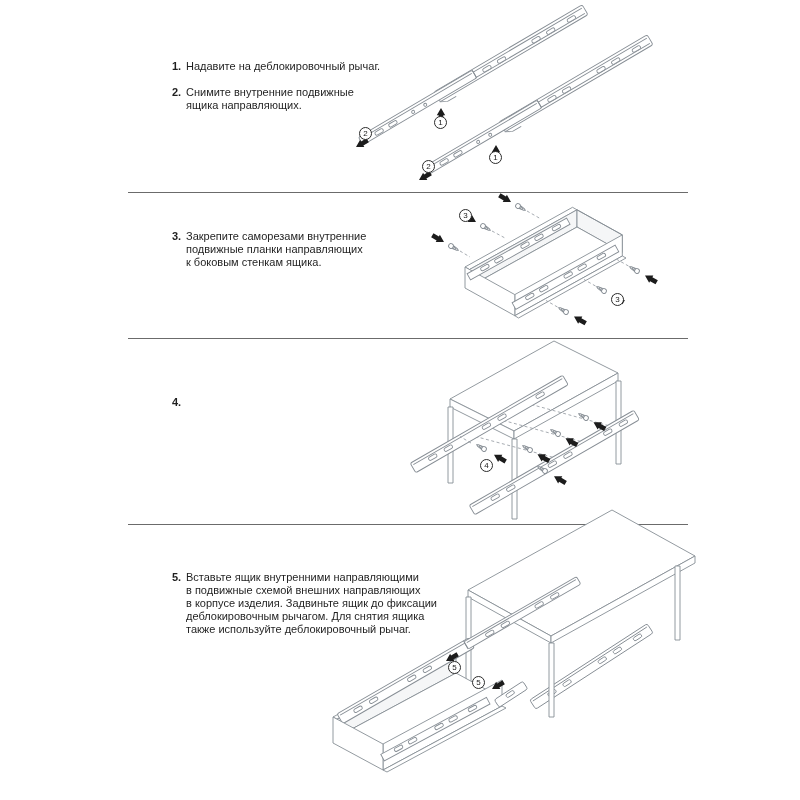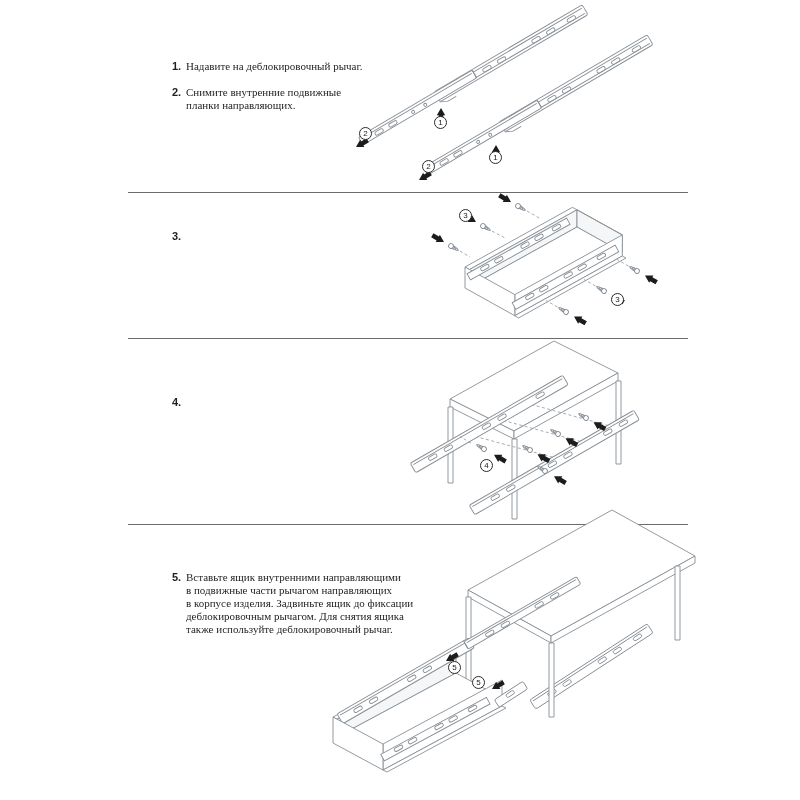--- a/index.html
+++ b/index.html
@@ -2,21 +2,21 @@
 <html><head>
 <meta charset="utf-8">
 <style>
   html,body{margin:0;padding:0;background:#e8e8e8;}
   .page{
     position:relative;width:800px;height:800px;background:#ffffff;
     font-family:"Liberation Sans", sans-serif;color:#1f1f1f;overflow:hidden;
   }
   .step{position:absolute;display:flex;width:310px;font-size:11px;line-height:13px;}
   .step .num{flex:none;width:14px;font-weight:700;}
-  .step .txt{white-space:pre-line;font-family:Liberation Serif, serif;}
+  .step .txt{white-space:pre-line;}
   .divider{position:absolute;left:128px;width:560px;height:1px;background:#6b6b6b;}
   .callout{
     position:absolute;width:13px;height:13px;box-sizing:border-box;
     border:1px solid #2b2b2b;border-radius:50%;background:#fff;
     font-size:8px;line-height:11px;text-align:center;color:#1a1a1a;
   }
   svg{position:absolute;overflow:visible;}
   .ln{fill:none;stroke:#878e95;stroke-width:.9;}
   .fc{fill:#ffffff;stroke:#878e95;stroke-width:.9;}
   .fcl{fill:#f5f6f7;stroke:#878e95;stroke-width:.9;}
@@ -28,21 +28,21 @@
 
 <div class="page">
 
   <div class="step" style="left:172px;top:60px;">
     <span class="num">1.</span>
     <span class="txt">Надавите на деблокировочный рычаг.</span>
   </div>
   <div class="step" style="left:172px;top:86px;">
     <span class="num">2.</span>
     <span class="txt">Снимите внутренние подвижные
-планки направляющих.</span>
+ящика направляющих.</span>
   </div>
 
   <svg style="left:330px;top:0;" width="350" height="190" viewBox="330 0 350 190">
     <defs>
       <rect id="slot" x="0" y="0" width="9" height="3.6" rx="1.6" class="fc"></rect>
       <path id="arw" d="M0,0 L4.2,7.2 L2.3,7.2 L2.3,13.5 L-2.3,13.5 L-2.3,7.2 L-4.2,7.2 Z" class="blk"></path>
       <g id="scr">
         <path d="M2.3,-1.5 L7,-0.8 L8.4,0 L7,0.8 L2.3,1.5 Z" class="fc"></path>
         <path d="M3.6,-1.3 l0,2.6 M5.2,-1 l0,2" class="ln"></path>
         <circle cx="0" cy="0" r="2.4" class="fc"></circle>
@@ -75,20 +75,23 @@
     <use href="#arw" transform="translate(441,108)"></use>
     <use href="#arw" transform="translate(356,147) rotate(240)"></use>
     <use href="#arw" transform="translate(496,145)"></use>
     <use href="#arw" transform="translate(419,180) rotate(240)"></use>
   </svg>
 
   <div class="divider" style="top:192px;"></div>
 
   <div class="step" style="left:172px;top:230px;">
     <span class="num">3.</span>
+    <span class="txt">Закрепите саморезами внутренние
+подвижные планки направляющих
+к боковым стенкам ящика.</span>
   </div>
 
   <svg style="left:430px;top:192px;" width="260" height="146" viewBox="430 192 260 146">
     <g>
       <polygon points="465,267 572.5,207.3 577,209.8 469.5,269.5" class="fc"></polygon>
       <polygon points="469.5,269.5 577,209.8 577,227 469.5,286.7" class="fcl"></polygon>
       <polygon points="577,209.8 622.3,234.9 622.3,252.5 577,227" class="fcl"></polygon>
       <line x1="577" y1="209.8" x2="622.3" y2="234.9" class="ln"></line>
       <polygon points="469.5,286.7 577,227 618.6,250.2 511.2,309.9" class="fc"></polygon>
       <polygon points="514.8,294.6 622.3,234.9 622.3,256 514.8,315.7" class="fc"></polygon>
@@ -182,21 +185,21 @@
       <use href="#scr" transform="translate(545,471) rotate(210)"></use>
       <use href="#arw" transform="translate(554,476.2) rotate(300)"></use>
     </g>
   </svg>
 
   <div class="divider" style="top:524px;"></div>
 
   <div class="step" style="left:172px;top:571px;">
     <span class="num">5.</span>
     <span class="txt">Вставьте ящик внутренними направляющими
-в подвижные части рычагом направляющих
+в подвижные схемой внешних направляющих
 в корпусе изделия. Задвиньте ящик до фиксации
 деблокировочным рычагом. Для снятия ящика
 также используйте деблокировочный рычаг.</span>
   </div>
 
   <svg style="left:320px;top:545px;" width="360" height="255" viewBox="320 545 360 255">
     <polygon points="608,519 613,519 613,575 608,575" class="fc"></polygon>
     <g transform="translate(533,705) rotate(-33)">
       <rect x="0" y="-6" width="140" height="11" rx="2" class="fc"></rect>
       <line x1="2" y1="-3.4" x2="138" y2="-3.4" class="ln"></line>

